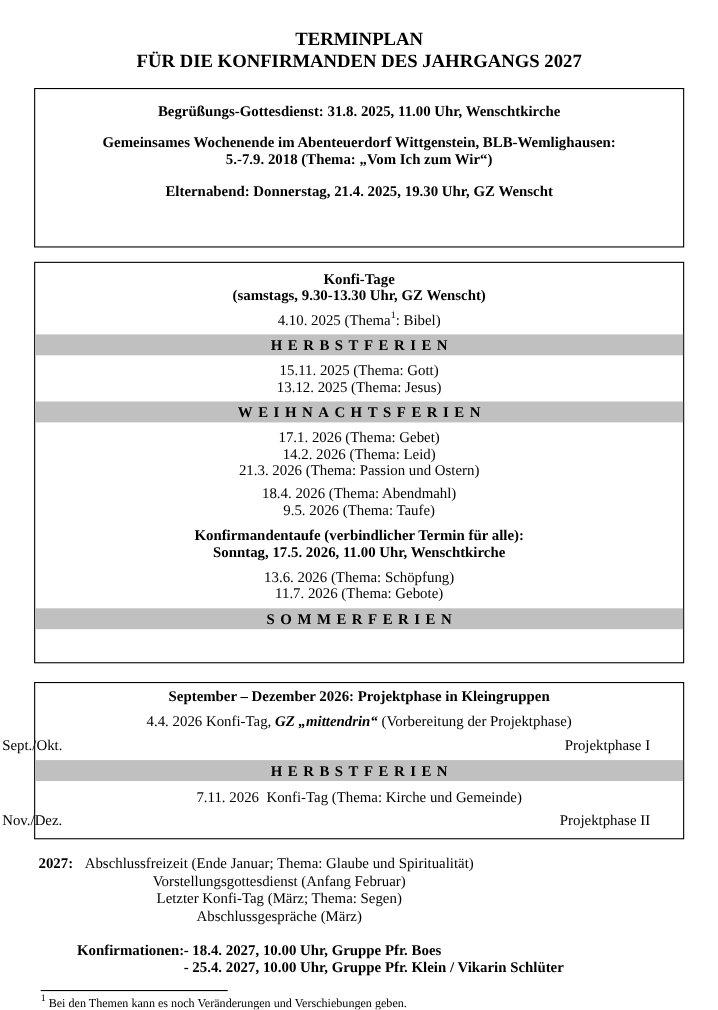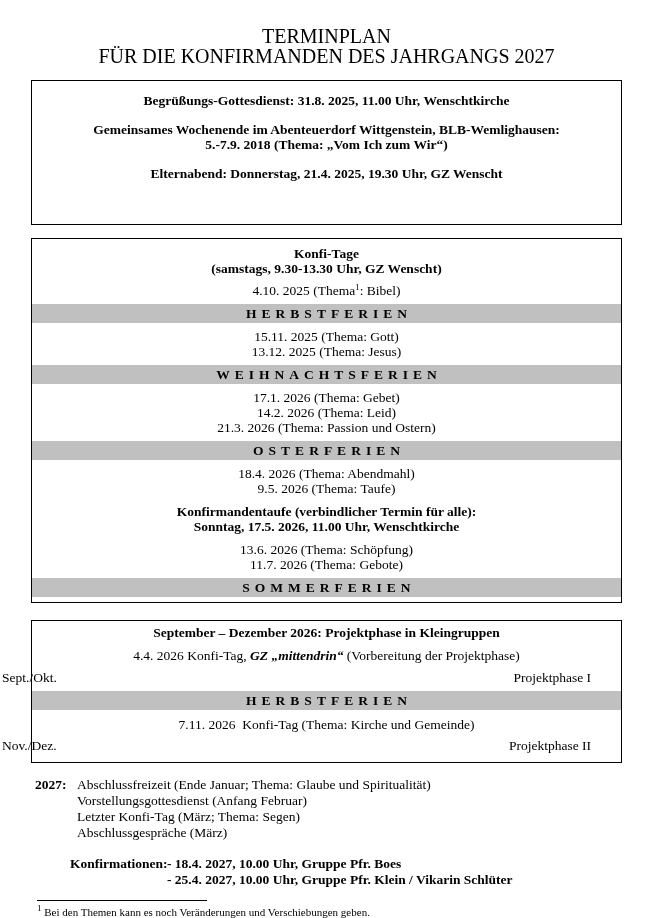--- a/index.html
+++ b/index.html
@@ -7,21 +7,21 @@
   .page {
     width: 653px; height: 918px;
     background: #ffffff;
     color: #000000;
     font-family: "Liberation Serif", serif;
     font-size: 13.5px;
     line-height: 15px;
     overflow: hidden;
     position: relative;
   }
-  .title { text-align: center; padding-top: 26px; font-weight: normal; font-size: 20px; line-height: 20px; }
+  .title { text-align: center; padding-top: 26px; font-weight: bold; font-size: 17px; line-height: 20px; }
   .box { border: 1.5px solid #000; margin: 0 31px; }
   .box1 { margin-top: 14px; height: 145px; padding-top: 12px; }
   .box2 { margin-top: 13px; height: 365px; padding-top: 7px; }
   .box3 { margin-top: 17px; height: 143px; padding-top: 4px; }
   .c { text-align: center; }
   .b { font-weight: bold; }
   .pre { white-space: pre-wrap; }
   .m14 { margin-top: 14px; }
   .m8 { margin-top: 8px; }
   .m7 { margin-top: 7px; }
@@ -31,21 +31,21 @@
     height: 19px; line-height: 19px;
     text-align: center; font-weight: bold;
     letter-spacing: 5px; padding-left: 5px;
     margin-top: 6px;
   }
   sup { font-size: 9px; line-height: 0; vertical-align: super; }
   .bi { font-weight: bold; font-style: italic; }
   .phase-row { display: flex; justify-content: space-between; gap: 20px; transform: translateX(-30px); }
   .year-row { display: flex; margin: 14px 31px 0 35px; }
   .year-label { width: 42px; font-weight: bold; flex: none; line-height: 16px; }
-  .year-items div { line-height: 16px; }
+  .year-items div { line-height: 16px; text-align: center; }
   .konf-row { display: flex; margin: 15px 31px 0 70px; }
   .konf-label { width: 97px; font-weight: bold; flex: none; white-space: nowrap; line-height: 16px; }
   .konf-entries div { font-weight: bold; line-height: 16px; white-space: pre-wrap; }
   .footnote-divider { border-top: 1px solid #000; width: 170px; margin: 12px 0 0 37px; }
   .footnote { margin: 5px 0 0 37px; font-size: 11px; line-height: 13px; }
 </style>
 </head>
 <body>
 
 <div class="page">
@@ -66,21 +66,20 @@
     <div class="c b">Konfi-Tage</div>
     <div class="c b">(samstags, 9.30-13.30 Uhr, GZ Wenscht)</div>
     <div class="c m7"><span>4.10. 2025 (Thema</span><sup>1</sup><span>: Bibel)</span></div>
     <div class="ferien">HERBSTFERIEN</div>
     <div class="c m6">15.11. 2025 (Thema: Gott)</div>
     <div class="c">13.12. 2025 (Thema: Jesus)</div>
     <div class="ferien">WEIHNACHTSFERIEN</div>
     <div class="c m6">17.1. 2026 (Thema: Gebet)</div>
     <div class="c">14.2. 2026 (Thema: Leid)</div>
     <div class="c">21.3. 2026 (Thema: Passion und Ostern)</div>
-    <div class="ferien">OSTERFERIEN</div>
     <div class="c m6">18.4. 2026 (Thema: Abendmahl)</div>
     <div class="c">9.5. 2026 (Thema: Taufe)</div>
     <div class="c b m8">Konfirmandentaufe (verbindlicher Termin für alle):</div>
     <div class="c b">Sonntag, 17.5. 2026, 11.00 Uhr, Wenschtkirche</div>
     <div class="c m8">13.6. 2026 (Thema: Schöpfung)</div>
     <div class="c">11.7. 2026 (Thema: Gebote)</div>
     <div class="ferien">SOMMERFERIEN</div>
   </div>
 
   <div class="box box3">

